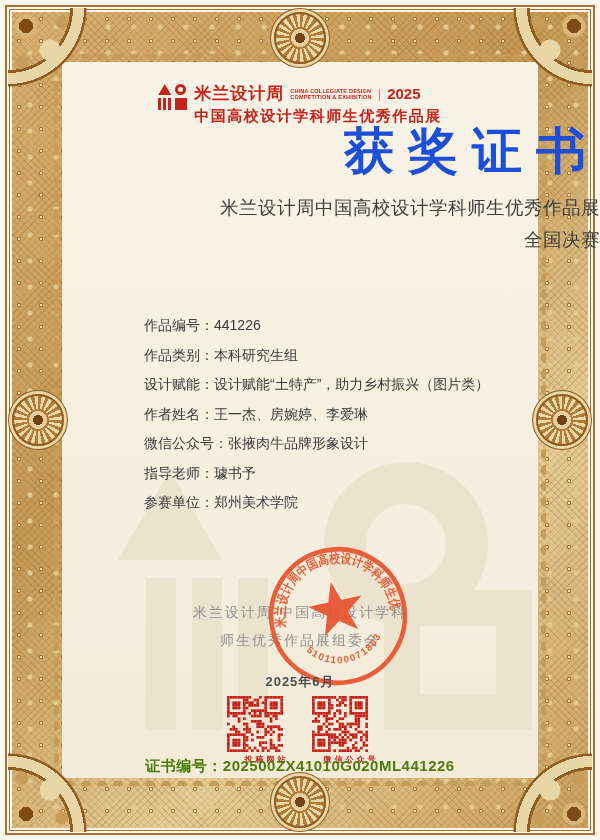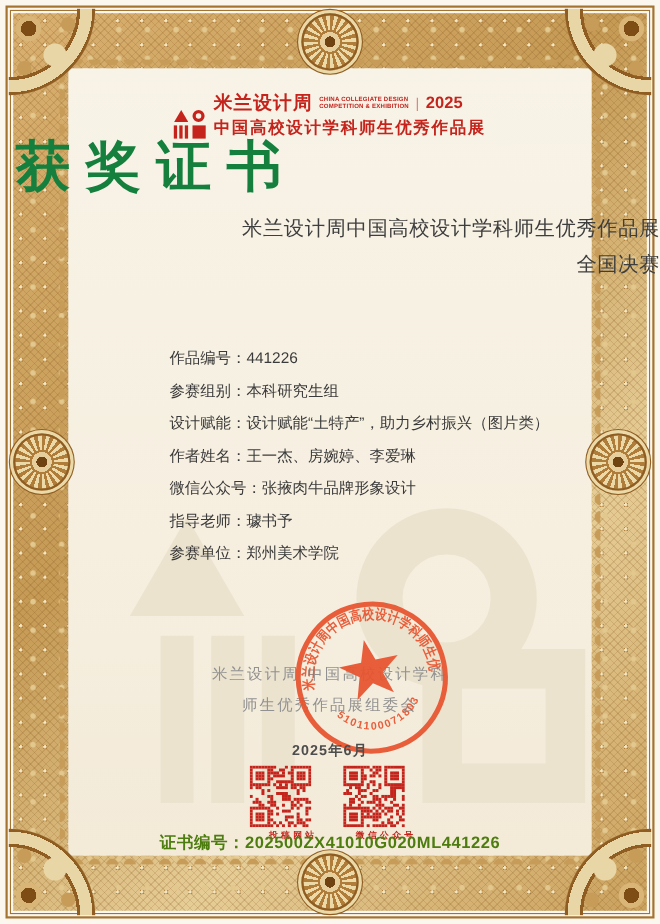--- a/index.html
+++ b/index.html
@@ -59,46 +59,46 @@
   .wm-tri{left:118px;top:470px;width:104px;height:90px;background:#ece3cf;
     clip-path:polygon(50% 0,100% 100%,0 100%);}
   .wm-ring{left:324px;top:462px;width:164px;height:164px;border:42px solid #ece3cf;border-radius:50%;box-sizing:border-box;}
   .wm-bars{left:146px;top:578px;display:flex;gap:16px;}
   .wm-bars span{display:block;width:30px;height:152px;background:#ece3cf;}
   .wm-sq{left:384px;top:590px;width:148px;height:140px;border:36px solid #ece3cf;box-sizing:border-box;}
 
   
   .content{position:absolute;inset:0;z-index:5;}
 
-  .header{position:absolute;top:82px;left:0;right:0;display:flex;justify-content:center;align-items:flex-end;gap:7px;}
+  .header{position:absolute;top:82px;left:0;right:0;display:flex;justify-content:center;align-items:flex-start;gap:7px;}
   .logomark{display:grid;grid-template-columns:auto auto;gap:3px 4px;padding-top:2px;}
   .lm-tri{width:13px;height:11px;background:var(--brand-red);clip-path:polygon(50% 0,100% 100%,0 100%);}
   .lm-circle{width:11px;height:11px;border:3px solid var(--brand-red);border-radius:50%;box-sizing:border-box;}
   .lm-bars{display:flex;gap:2px;}
   .lm-bars i{display:block;width:3px;height:12px;background:var(--brand-red);}
   .lm-square{width:12px;height:12px;background:var(--brand-red);}
   .brandtext{display:flex;flex-direction:column;gap:2px;}
   .brand-row1{display:flex;align-items:center;gap:6px;}
   .brand-cn{font-size:17px;font-weight:900;color:var(--brand-red);letter-spacing:1px;}
   .brand-en{display:flex;flex-direction:column;color:var(--brand-red);font-size:5.5px;line-height:6px;font-weight:700;letter-spacing:.2px;}
   .brand-div{color:#d8837c;font-size:13px;font-weight:400;}
   .brand-year{font-size:15px;font-weight:800;color:var(--brand-red);}
   .subbrand{font-size:15px;font-weight:800;color:var(--brand-red);letter-spacing:1.5px;}
 
-  .cert-title{position:absolute;top:118px;left:0;right:0;text-align:left;
+  .cert-title{position:absolute;top:118px;left:0;right:0;text-align:right;
     font-family:"Liberation Serif","DejaVu Serif",serif;font-size:50px;font-weight:900;
-    color:#15803d;letter-spacing:14px;padding-left:14px;box-sizing:border-box;}
+    color:#1d4ed8;letter-spacing:14px;padding-left:14px;box-sizing:border-box;}
 
   .subtitle{position:absolute;top:192px;left:0;right:0;text-align:right;
     color:#3e3e3e;font-size:18.5px;font-weight:500;line-height:32px;letter-spacing:.5px;}
 
   .award{position:absolute;top:254px;left:0;right:0;text-align:center;
     color:#c53125;font-size:34px;font-weight:800;letter-spacing:22px;padding-left:22px;box-sizing:border-box;}
 
-  .fields{position:absolute;top:311px;left:154px;right:50px;}
+  .fields{position:absolute;top:311px;left:144px;right:50px;}
   .field-row{font-size:14px;line-height:29.5px;color:var(--text-dark);font-weight:500;white-space:nowrap;}
 
   .issuer{position:absolute;top:598px;left:0;right:0;text-align:center;
     color:var(--text-gray);font-size:14px;line-height:28px;letter-spacing:2px;font-weight:500;}
 
   .seal{position:absolute;left:264px;top:542px;width:148px;height:148px;transform:rotate(-12deg);opacity:.93;}
 
   .date{position:absolute;top:673px;left:0;right:0;text-align:center;
     color:#4d4d4d;font-size:13px;font-weight:700;letter-spacing:1px;}
 
@@ -174,21 +174,21 @@
     <div class="cert-title">获奖证书</div>
 
     <div class="subtitle">
       <div>米兰设计周中国高校设计学科师生优秀作品展</div>
       <div>全国决赛</div>
     </div>
 
 
     <div class="fields">
       <div class="field-row"><span>作品编号：</span><span>441226</span></div>
-      <div class="field-row"><span>参赛组别：</span><span>本科研究生组</span></div>
+      <div class="field-row"><span>作品类别：</span><span>本科研究生组</span></div>
       <div class="field-row"><span>设计赋能：</span><span>设计赋能“土特产”，助力乡村振兴（图片类）</span></div>
       <div class="field-row"><span>作者姓名：</span><span>王一杰、房婉婷、李爱琳</span></div>
       <div class="field-row"><span>微信公众号：</span><span>张掖肉牛品牌形象设计</span></div>
       <div class="field-row"><span>指导老师：</span><span>璩书予</span></div>
       <div class="field-row"><span>参赛单位：</span><span>郑州美术学院</span></div>
     </div>
 
     <div class="issuer">
       <div>米兰设计周·中国高校设计学科</div>
       <div>师生优秀作品展组委会</div>

